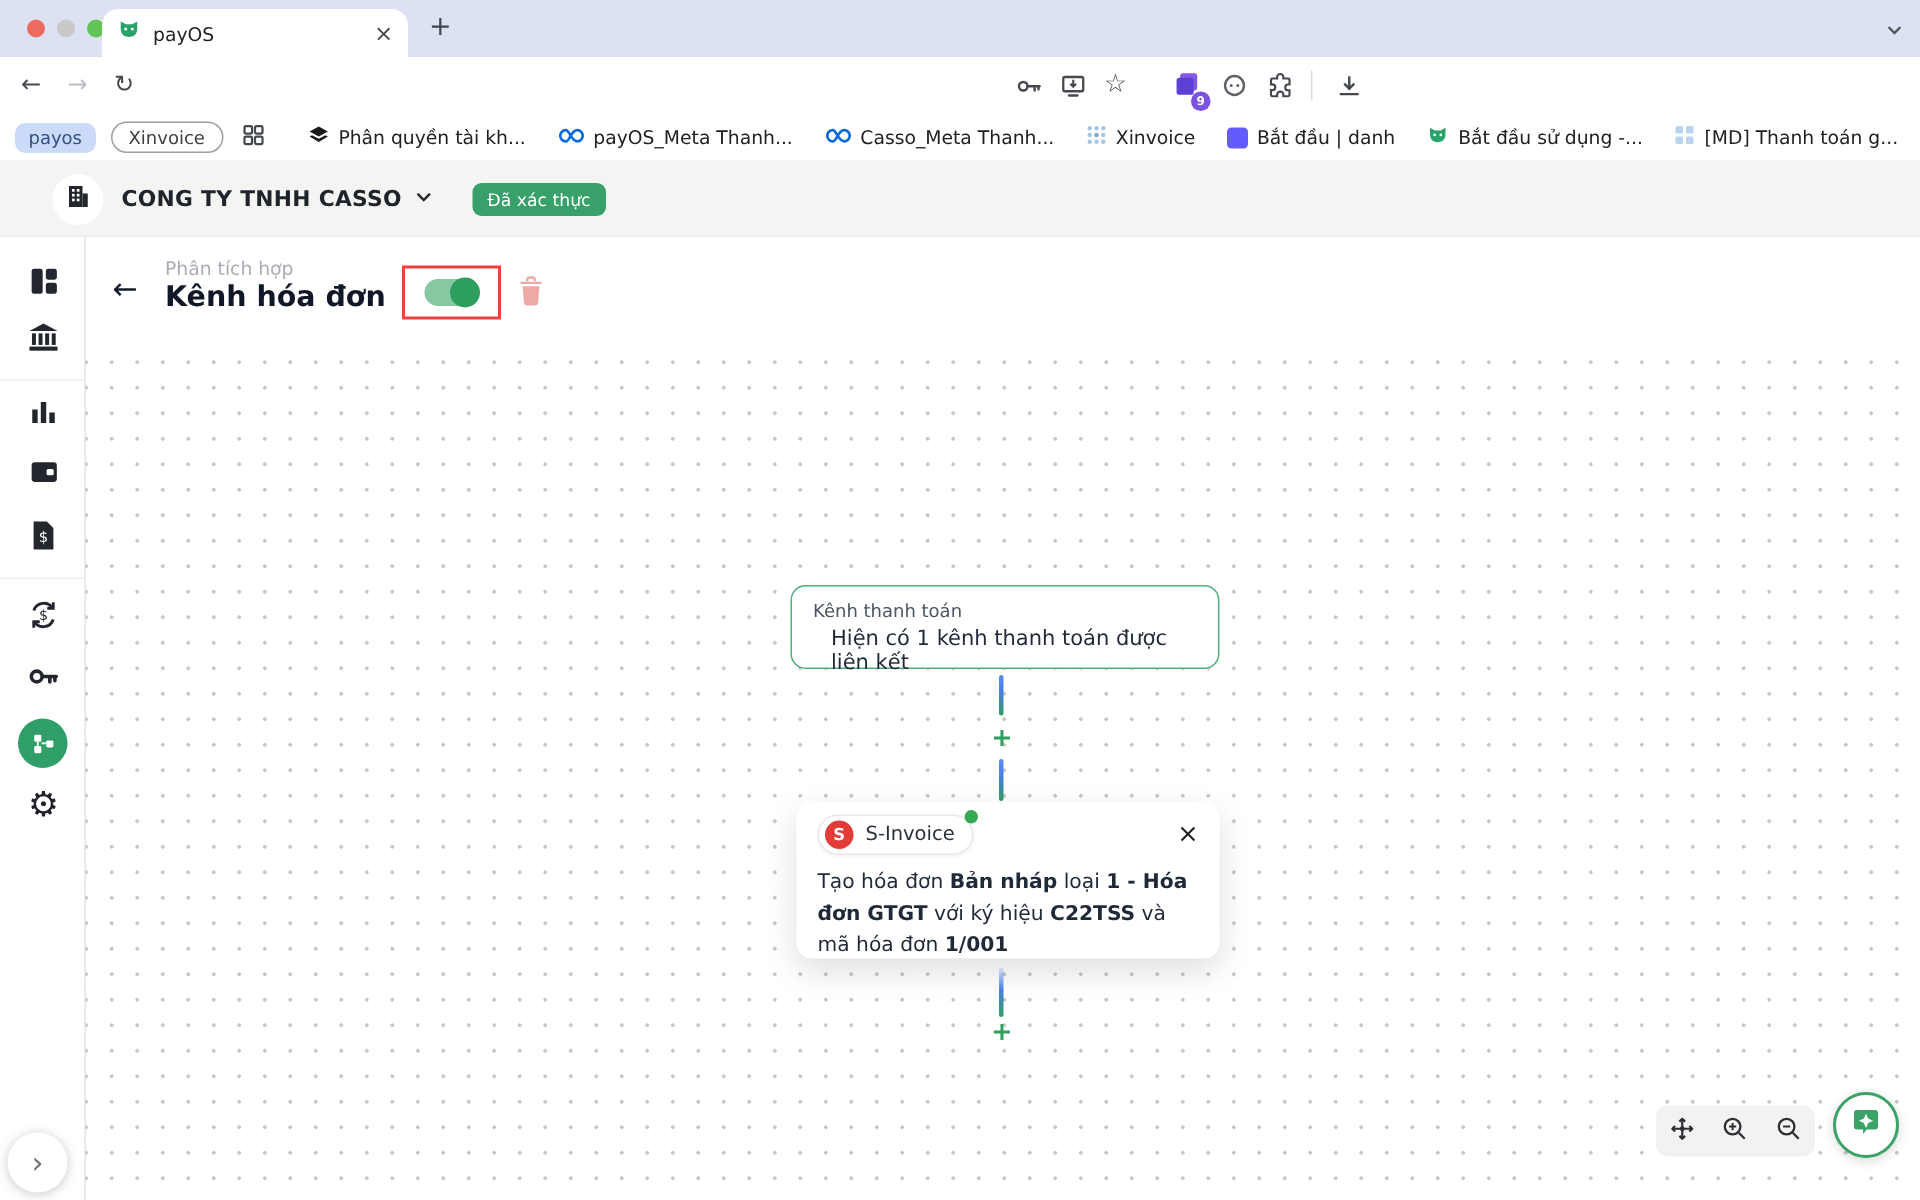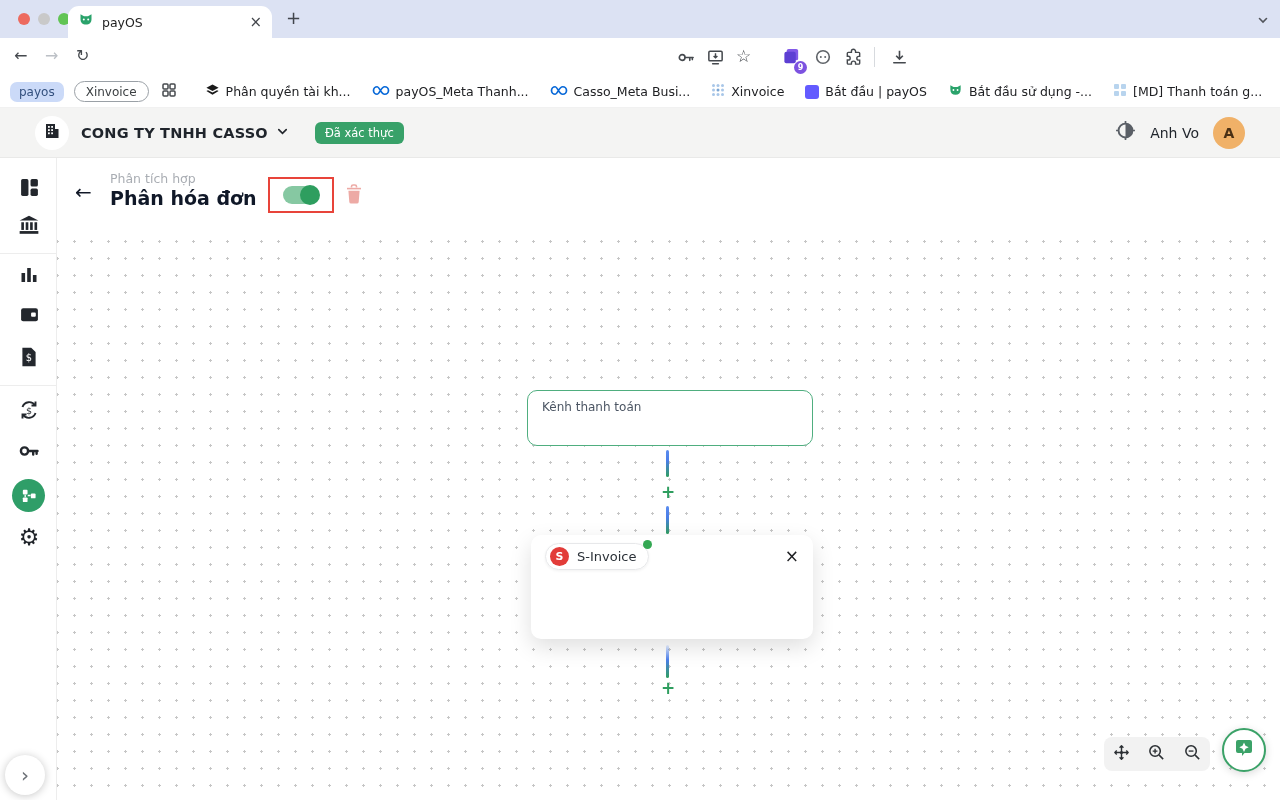--- a/index.html
+++ b/index.html
@@ -226,41 +226,41 @@
     <div class="bmi">
       <span><svg width="18" height="11" viewBox="0 0 24 14">
             <path d="M7 2c3.2 0 4.8 10 10 10a5 5 0 0 0 0-10C11.8 2 10.2 12 7 12a5 5 0 0 1 0-10z" stroke="#0768d8" stroke-width="2.3" fill="none"></path>
           </svg></span>
       <span>payOS_Meta Thanh...</span>
     </div>
     <div class="bmi">
       <span><svg width="18" height="11" viewBox="0 0 24 14">
             <path d="M7 2c3.2 0 4.8 10 10 10a5 5 0 0 0 0-10C11.8 2 10.2 12 7 12a5 5 0 0 1 0-10z" stroke="#0768d8" stroke-width="2.3" fill="none"></path>
           </svg></span>
-      <span>Casso_Meta Busi...</span>
+      <span>Casso_Meta Thanh...</span>
     </div>
     <div class="bmi">
       <span><svg width="14" height="14" viewBox="0 0 14 14">
             <g fill="#a8c6e8">
               <circle cx="2.5" cy="2.5" r="1.5"></circle>
               <circle cx="7" cy="2.5" r="1.5"></circle>
               <circle cx="11.5" cy="2.5" r="1.5"></circle>
               <circle cx="2.5" cy="7" r="1.5"></circle>
               <circle cx="11.5" cy="7" r="1.5"></circle>
               <circle cx="2.5" cy="11.5" r="1.5"></circle>
               <circle cx="7" cy="11.5" r="1.5"></circle>
               <circle cx="11.5" cy="11.5" r="1.5"></circle>
             </g>
             <circle cx="7" cy="7" r="1.5" fill="#7ba6d4"></circle>
           </svg></span>
       <span>Xinvoice</span>
     </div>
     <div class="bmi">
       <span class="sq-purple"></span>
-      <span>Bắt đầu | payOS</span>
+      <span>Bắt đầu | danh</span>
     </div>
     <div class="bmi">
       <span><svg width="15" height="15" viewBox="0 0 16 16">
             <path d="M2.5 7V2.3L6 4.2h4l3.5-1.9V7c0 3.6-2 5.6-5.5 5.6S2.5 10.6 2.5 7Z" fill="#2aa36b"></path>
             <circle cx="5.8" cy="7.4" r="1" fill="#fff"></circle>
             <circle cx="10.2" cy="7.4" r="1" fill="#fff"></circle>
           </svg></span>
       <span>Bắt đầu sử dụng -...</span>
     </div>
     <div class="bmi">
@@ -292,31 +292,20 @@
             </g>
           </svg></span>
     </span>
     <span class="org-name">CONG TY TNHH CASSO</span>
     <span style="margin-left:8px;">
       <svg width="13" height="13" viewBox="0 0 14 14">
           <path d="M3 5 7 9l4-4" stroke="#23272d" stroke-width="1.8" fill="none" stroke-linecap="round"></path>
         </svg>
     </span>
     <span class="badge">Đã xác thực</span>
-    <div class="ah-right">
-      <span>
-        <svg width="21" height="21" viewBox="0 0 20 20">
-            <circle cx="10" cy="10" r="6.6" fill="none" stroke="#5a5f66" stroke-width="1.8"></circle>
-            <path d="M10 3.4a6.6 6.6 0 0 1 0 13.2Z" fill="#5a5f66"></path>
-            <path d="M10 1v2M10 17v2M1 10h2M17 10h2" stroke="#5a5f66" stroke-width="1.6"></path>
-          </svg>
-      </span>
-      <span class="user-name">Anh Vo</span>
-      <span class="user-av">A</span>
-    </div>
   </div>
 
   <div class="sidebar">
     <span class="sb-ic" style="top:19px;">
       <svg width="21" height="21" viewBox="0 0 20 20">
           <rect x="2" y="2" width="7" height="16" rx="1.5" fill="#23272d"></rect>
           <rect x="11" y="2" width="7" height="7" rx="1.5" fill="#23272d"></rect>
           <rect x="11" y="11" width="7" height="7" rx="1.5" fill="#23272d"></rect>
         </svg>
     </span>
@@ -376,49 +365,53 @@
     </span>
     <span class="sb-ic gear" style="top:368px;">⚙</span>
     <span class="expand">›</span>
   </div>
 
   <div class="canvas">
     <div class="dots"></div>
 
     <span class="back">←</span>
     <span class="crumb">Phân tích hợp</span>
-    <span class="ptitle">Phân hóa đơn</span>
+    <span class="ptitle">Kênh hóa đơn</span>
 
     <span class="redbox"></span>
     <span class="toggle">
         <span class="knob"></span>
       </span>
     <span class="trash">
       <svg width="18" height="21" viewBox="0 0 18 21">
           <path d="M2 3.8h14v1.6H2Z" fill="#edaaa5"></path>
           <path d="M6.5 3.5V2.6A1.6 1.6 0 0 1 8.1 1h1.8a1.6 1.6 0 0 1 1.6 1.6v.9" fill="none" stroke="#edaaa5" stroke-width="1.6"></path>
           <path d="M3.4 6.8h11.2l-.9 11.2a1.8 1.8 0 0 1-1.8 1.6H6.1a1.8 1.8 0 0 1-1.8-1.6Z" fill="#edaaa5"></path>
         </svg>
     </span>
 
     <div class="node1">
       <div class="lbl">Kênh thanh toán</div>
+      <div class="val">Hiện có 1 kênh thanh toán được liên kết</div>
     </div>
 
     <span class="conn" style="top:292px;height:27px;"></span>
     <span class="plus" style="top:324px;">+</span>
     <span class="conn" style="top:348px;height:28px;"></span>
 
     <div class="snode">
       <span class="schip">
         <span class="sball">S</span>
         <span class="sname">S-Invoice</span>
         <span class="gdot"></span>
       </span>
       <span class="sclose">×</span>
+      <div class="stext">
+        <span>Tạo hóa đơn </span><span class="b">Bản nháp</span><span> loại </span><span class="b">1 - Hóa đơn GTGT</span><span> với ký hiệu </span><span class="b">C22TSS</span><span> và mã hóa đơn </span><span class="b">1/001</span>
+      </div>
     </div>
 
     <span class="conn" style="top:487px;height:33px;background:linear-gradient(180deg,rgba(91,141,239,.15) 0%,#4a7de8 45%,#2f9e5f 100%);"></span>
     <span class="plus" style="top:520px;">+</span>
 
     <div class="ctrlbar">
       <span>
         <svg width="19" height="19" viewBox="0 0 20 20">
             <path d="M10 3.5v13M3.5 10h13" stroke="#2b2f33" stroke-width="1.5"></path>
             <path d="M8 5 10 3l2 2M8 15l2 2 2-2M5 8 3 10l2 2M15 8l2 2-2 2" fill="none" stroke="#2b2f33" stroke-width="1.5" stroke-linejoin="round"></path>

